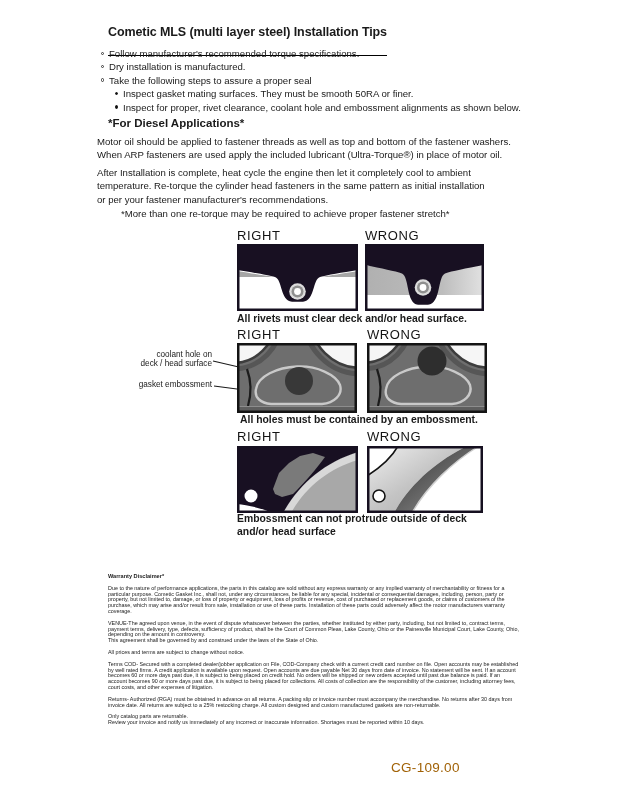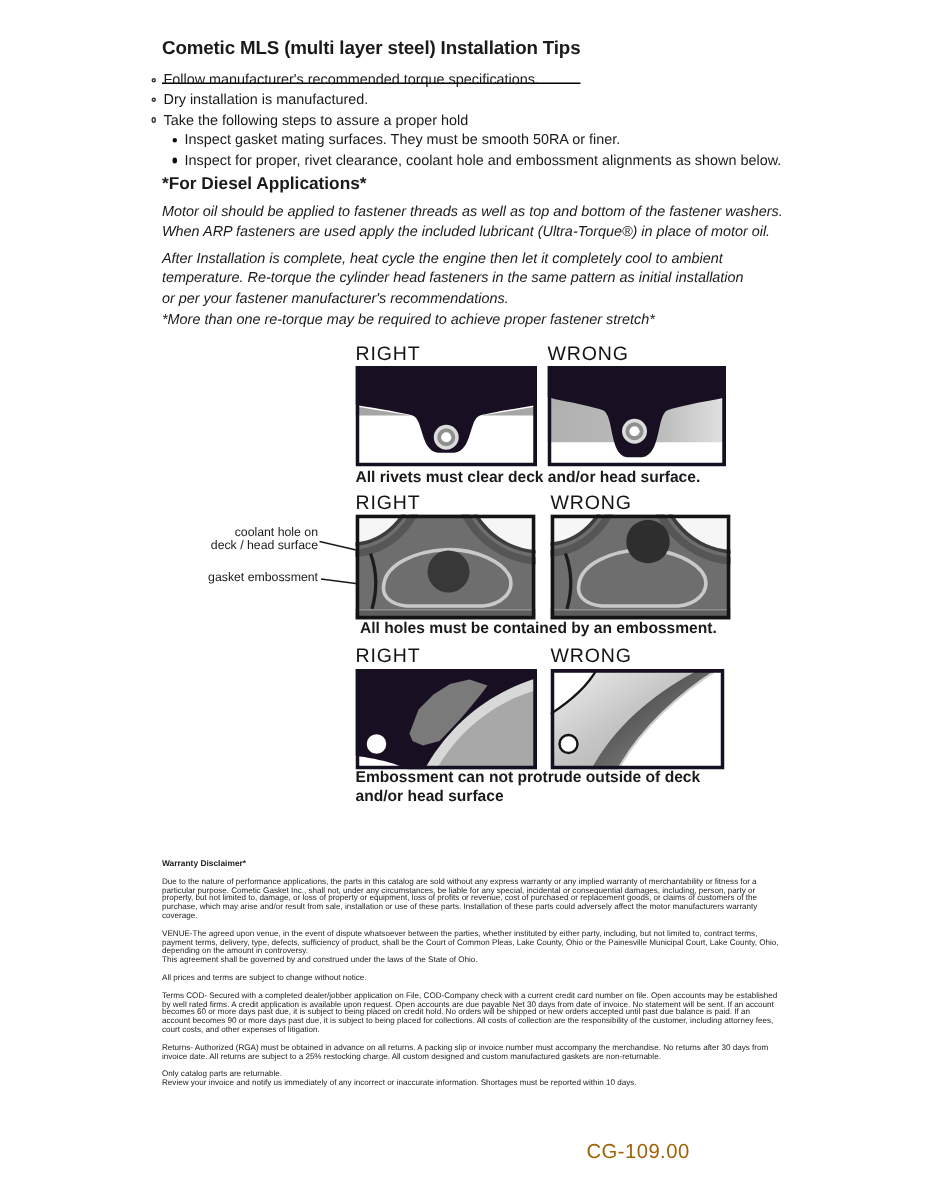--- a/index.html
+++ b/index.html
@@ -17,24 +17,24 @@
   }
   .bullets { left:101px; top:47px; font-size:9.6px; line-height:13.4px; }
   .bullet-row { position:relative; padding-left:8px; white-space:nowrap; }
   .bullet-row.sub { padding-left:22px; }
   .bullet-row .b {
     position:absolute; left:0; top:4.6px; width:3.4px; height:3.4px;
     border:1px solid #3a3a3a; border-radius:50%;
   }
   .bullet-row.sub .b { left:14px; background:#111; border-color:#111; }
   .h2 { left:108px; top:117px; font-size:11.5px; font-weight:bold; }
-  .body-p { left:108px; font-size:9.6px; line-height:13.4px; white-space:pre-line;font-style:italic; }
+  .body-p { left:97px; font-size:9.6px; line-height:13.4px; white-space:pre-line; }
   .p1 { top:135px; }
   .p2 { top:166px; }
-  .note { top:207px; }
+  .note { top:207px;margin-left:24px; }
   .fig-label { font-size:13px; letter-spacing:0.6px; text-align:left; color:#141414; }
   .fig-caption { font-size:10.4px; font-weight:bold; white-space:pre-line; line-height:12.5px; }
   .diagram svg { display:block; width:100%; height:100%; }
   .side-label {
     width:84px; text-align:right; font-size:8.2px; line-height:9.4px;
     white-space:pre-line; color:#1a1a1a;
   }
   .fineprint { left:108px; top:574px; width:412px; font-size:5.4px; line-height:5.8px; color:#222; }
   .fineprint .fp-h { font-weight:bold; font-size:5.6px; margin-bottom:6px; }
   .fineprint p { margin-bottom:6px; white-space:pre-line; }
@@ -43,21 +43,21 @@
 </head>
 <body>
 
 <div class="page">
 
   <div class="abs title">Cometic MLS (multi layer steel) Installation Tips</div>
 
   <div class="abs bullets">
     <div class="bullet-row"><span class="b"></span><span>Follow manufacturer's recommended torque specifications.</span></div>
     <div class="bullet-row"><span class="b"></span><span>Dry installation is manufactured.</span></div>
-    <div class="bullet-row"><span class="b"></span><span>Take the following steps to assure a proper hold</span></div>
+    <div class="bullet-row"><span class="b"></span><span>Take the following steps to assure a proper seal</span></div>
     <div class="bullet-row sub"><span class="b"></span><span>Inspect gasket mating surfaces.  They must be smooth 50RA or finer.</span></div>
     <div class="bullet-row sub"><span class="b"></span><span>Inspect for proper, rivet clearance, coolant hole and embossment alignments as shown below.</span></div>
   </div>
 
   <div class="abs h2">*For Diesel Applications*</div>
   <div class="abs body-p p1">Motor oil should be applied to fastener threads as well as top and bottom of the fastener washers.
 When ARP fasteners are used apply the included lubricant (Ultra-Torque®) in place of motor oil.</div>
   <div class="abs body-p p2">After Installation is complete, heat cycle the engine then let it completely cool to ambient
 temperature. Re-torque the cylinder head fasteners in the same pattern as initial installation
 or per your fastener manufacturer's recommendations.</div>

